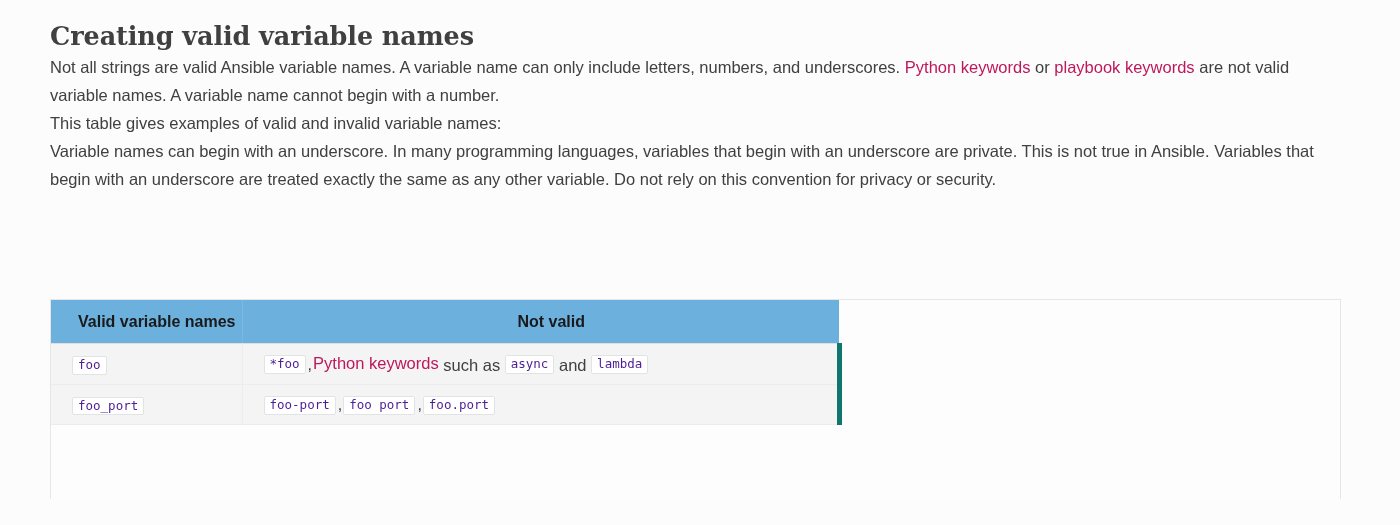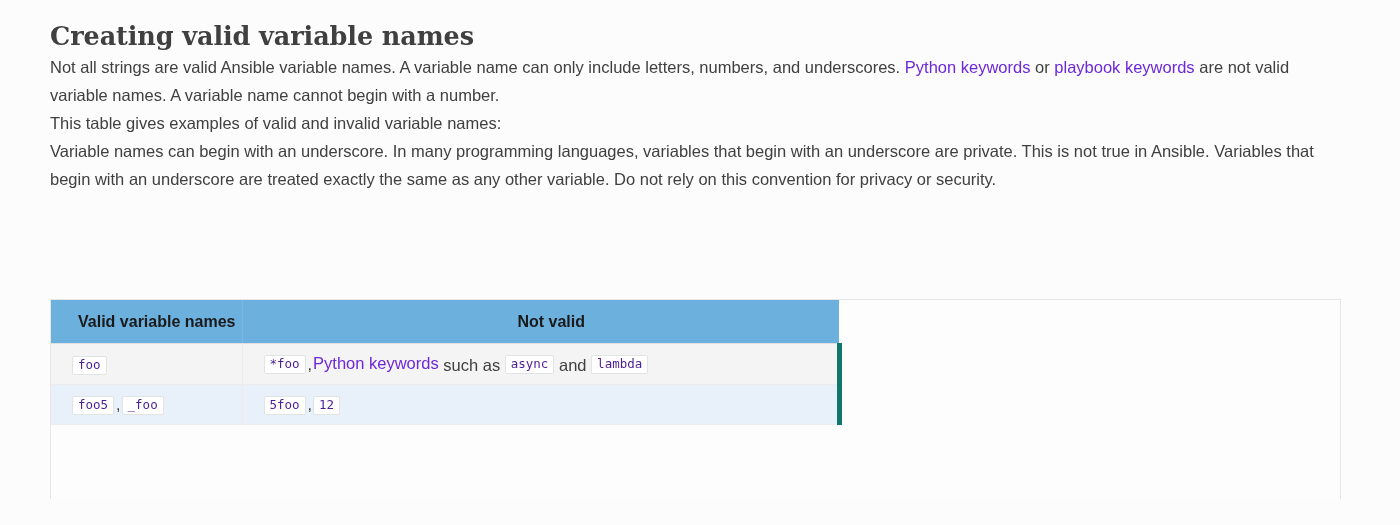--- a/index.html
+++ b/index.html
@@ -48,21 +48,21 @@
     color: #404040;
     margin: 0;
     padding: 0;
   }
 
   .para-1 { margin-top: 26px; }
   .para-2 { margin-top: 28px; }
   .para-3 { margin-top: 29px; }
 
   a.doclink {
-    color: #6d28d9;
+    color: #be185d;
     text-decoration: none;
   }
 
   
   .table-wrapper {
     position: absolute;
     left: 50px;
     top: 299px;
     width: 1291px;
     border: 1px solid #e6e6e6;
@@ -166,21 +166,21 @@
         <tr>
           <th>Valid variable names</th>
           <th>Not valid</th>
         </tr>
       </thead>
       <tbody id="table-body">
           <tr class="odd">
             <td><code class="lit">foo</code></td>
             <td><code class="lit">*foo</code><span class="sep">,</span><a class="doclink" href="#">Python keywords</a><span class="cell-text"> such as </span><code class="lit">async</code><span class="cell-text"> and </span><code class="lit">lambda</code></td>
           </tr>
-          <tr class="even">
-            <td><code class="lit">foo5</code><span class="sep">,</span><code class="lit">_foo</code></td>
-            <td><code class="lit">5foo</code><span class="sep">,</span><code class="lit">12</code></td>
+          <tr class="odd">
+            <td><code class="lit">foo_port</code></td>
+            <td><code class="lit">foo-port</code><span class="sep">,</span><code class="lit">foo port</code><span class="sep">,</span><code class="lit">foo.port</code></td>
           </tr>
         </tbody>
     </table>
   </div>
 
 </div>
 
 </body></html>

